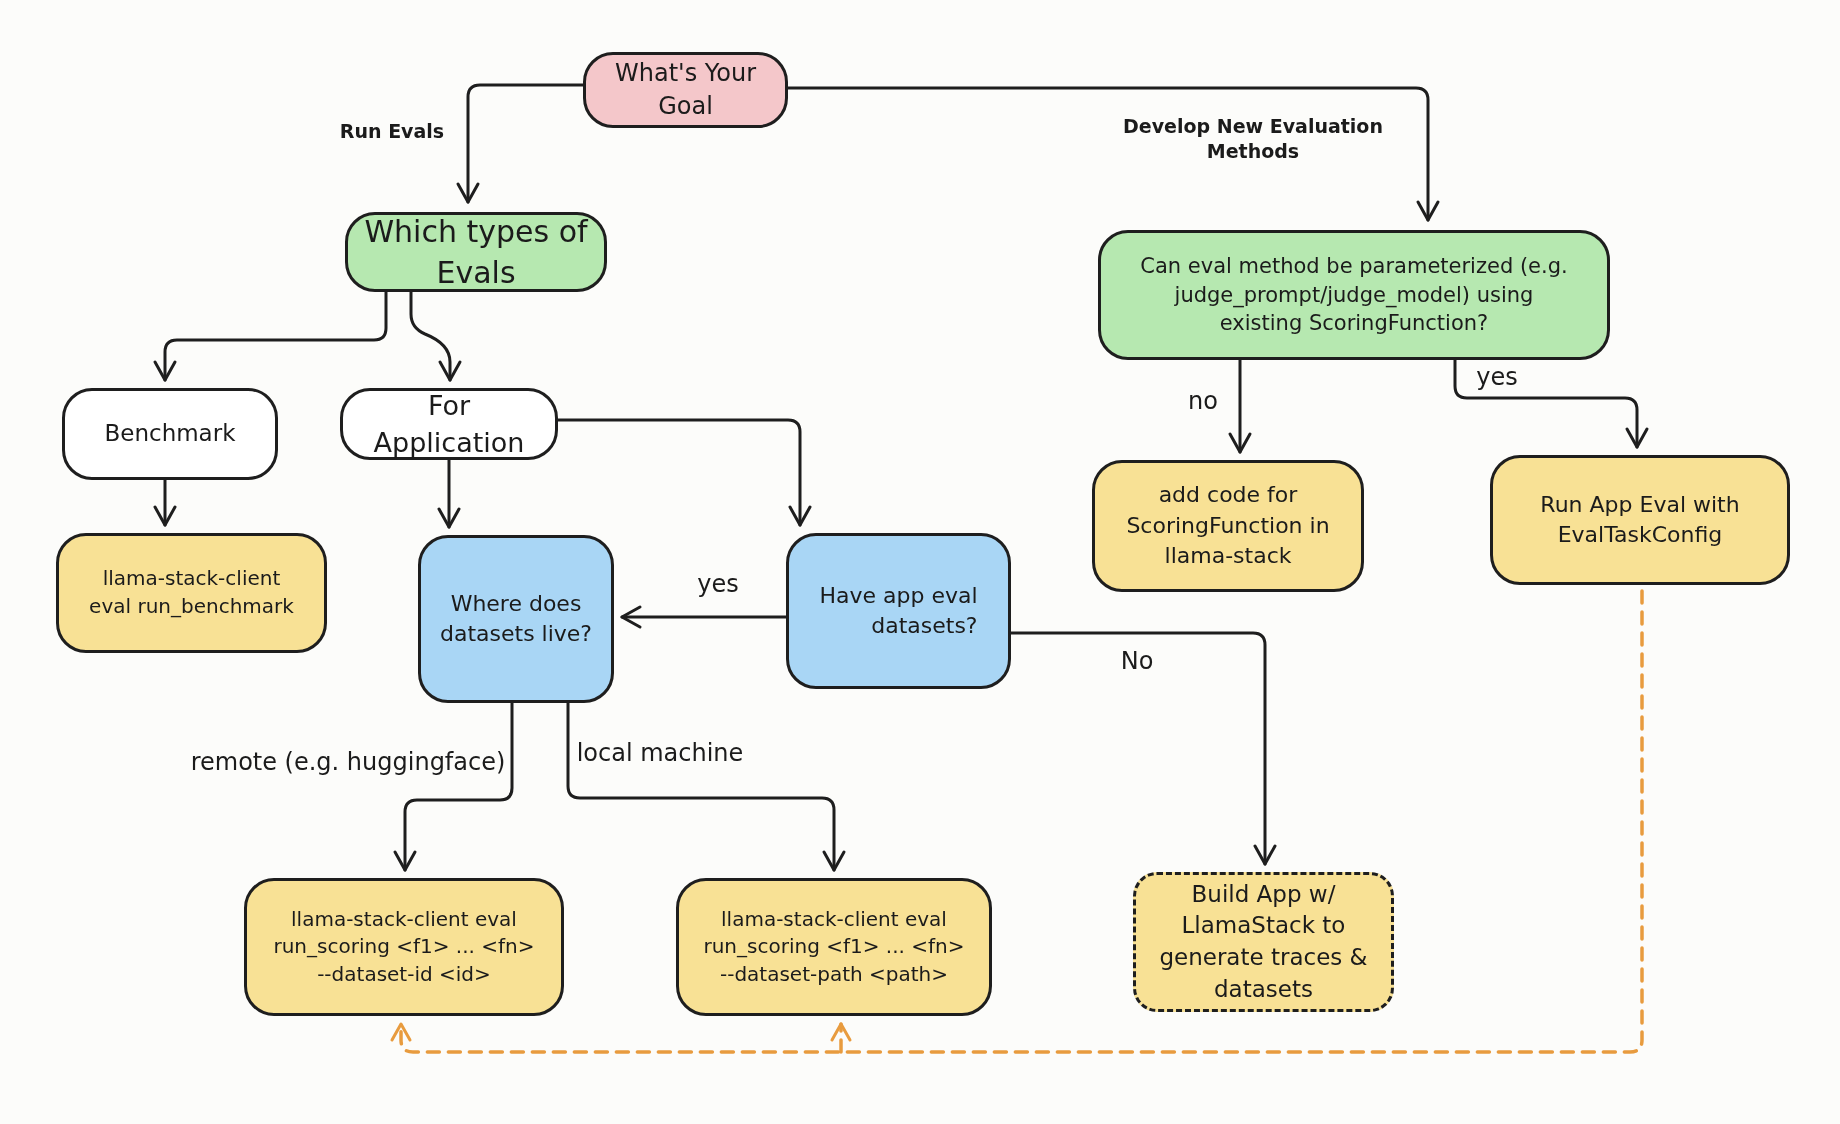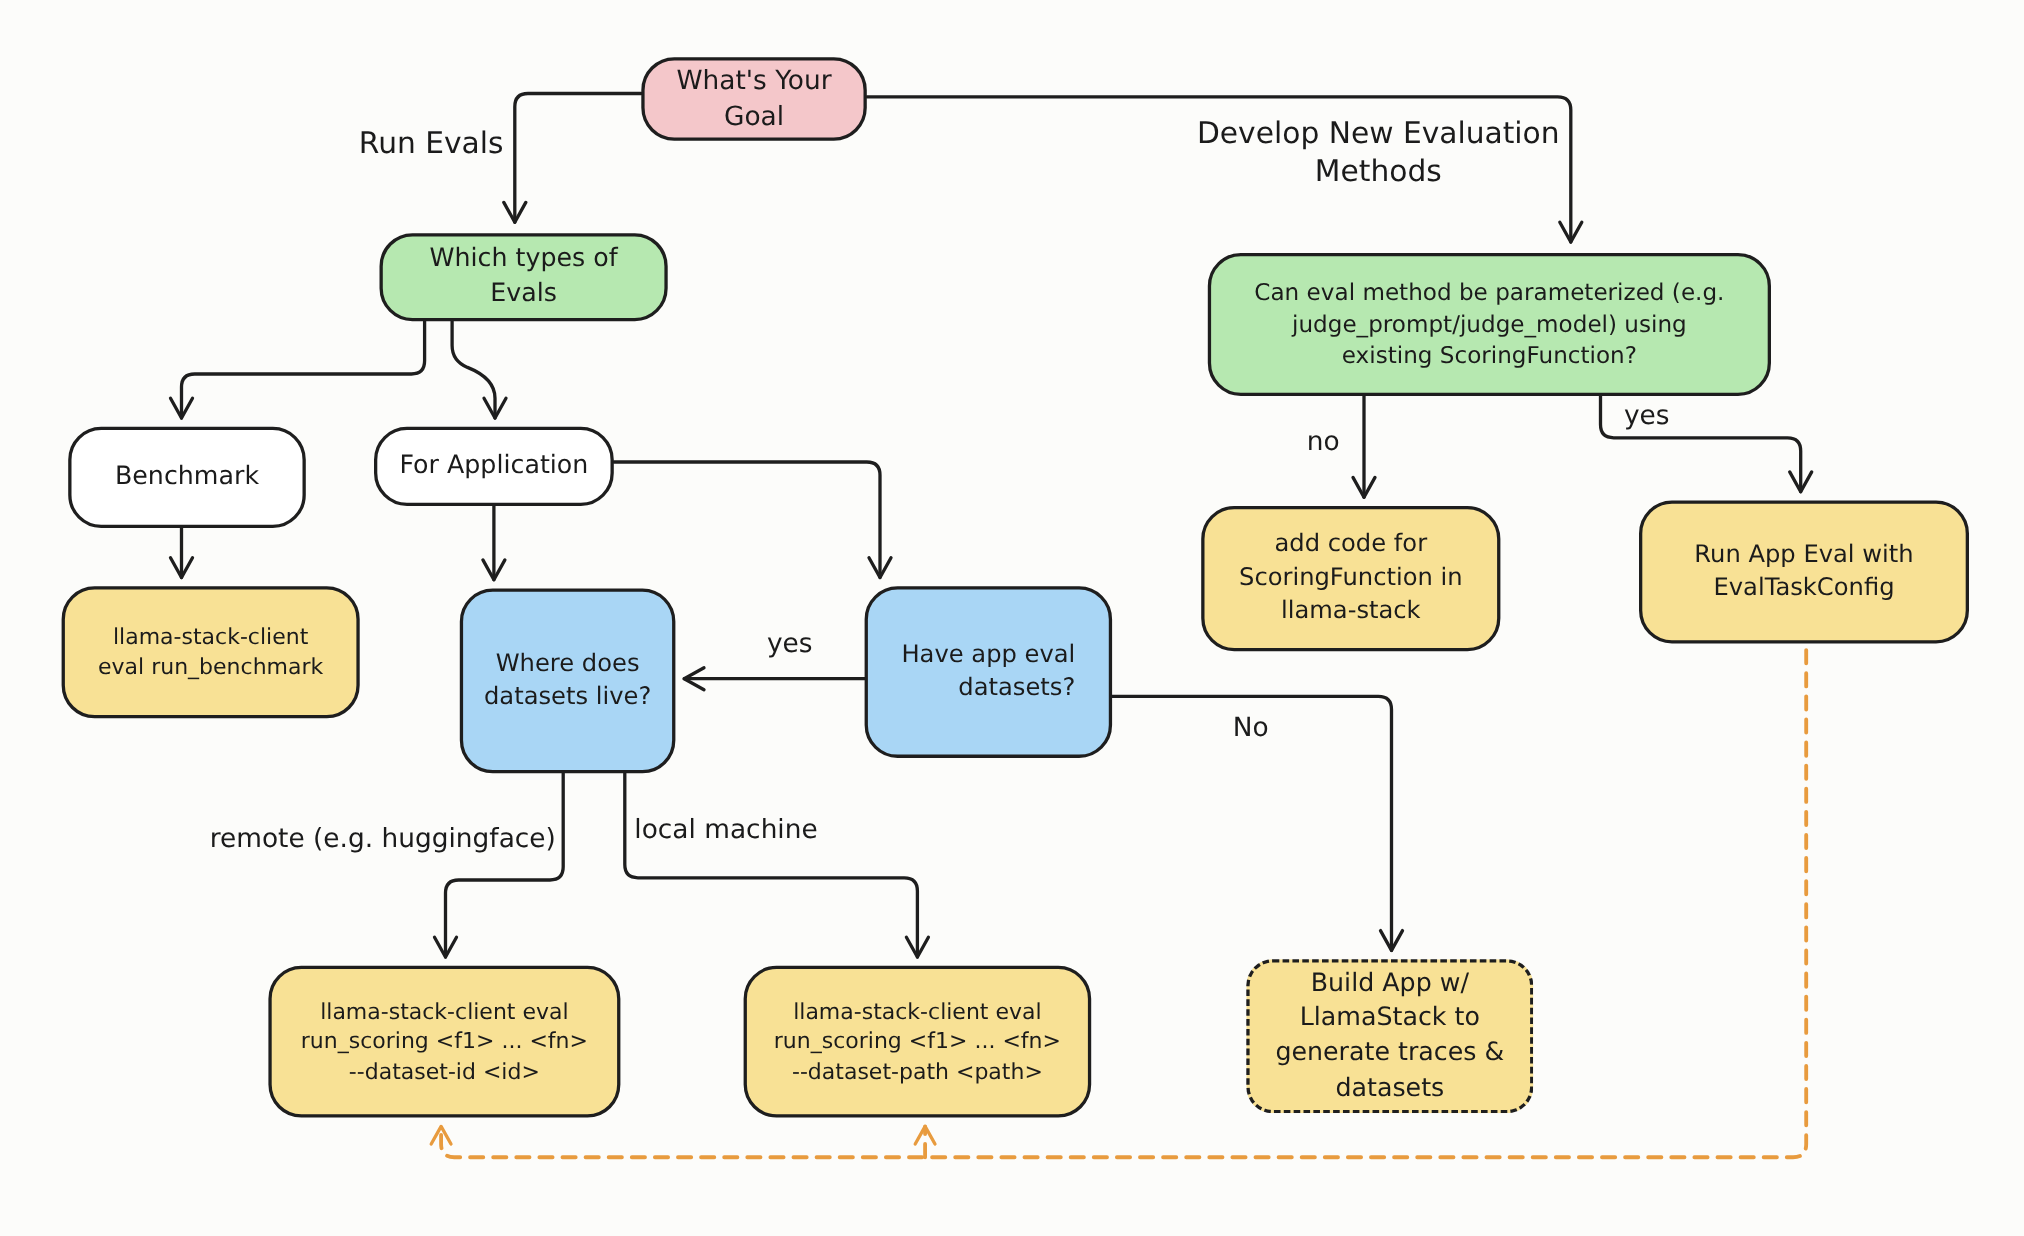--- a/index.html
+++ b/index.html
@@ -40,21 +40,21 @@
   .white {background:#ffffff;}
   .dashed{border-style:dashed;border-width:3.5px;border-radius:24px;}
   .edge-label{
     position:absolute;
     transform:translate(-50%,-50%);
     font-size:24px;
     text-align:center;
     white-space:pre-line;
     line-height:1.3;
   }
-  .edge-label.big{font-size:27px;}
+  .edge-label.big{font-size:19px;font-weight:bold;}
 </style>
 </head>
 <body>
 
 <div id="canvas">
 
   <svg id="edges" viewBox="0 0 1840 1124">
     <defs>
       <marker id="ah-k" markerWidth="30" markerHeight="30" refX="24" refY="15" orient="auto-start-reverse" markerUnits="userSpaceOnUse">
         <path d="M6,5 L24,15 L6,25" fill="none" stroke="#1e1e1e" stroke-width="3" stroke-linecap="round" stroke-linejoin="round"></path>
@@ -80,30 +80,30 @@
     </g>
     <g fill="none" stroke="#e89b3e" stroke-width="3.5" stroke-linecap="round" stroke-dasharray="12 9">
       <path d="M 1642 591 V 1040 Q 1642 1052 1630 1052 H 413 Q 401 1052 401 1040 V 1024" marker-end="url(#ah-o)"></path>
       <path d="M 841 1052 V 1024" marker-end="url(#ah-o)"></path>
     </g>
   </svg>
 
   <div class="node pink" style="left:583px;top:52px;width:205px;height:76px;font-size:24px;">What's Your
 Goal</div>
 
-  <div class="node green" style="left:345px;top:212px;width:262px;height:80px;font-size:23px;">Which types of
+  <div class="node green" style="left:345px;top:212px;width:262px;height:80px;font-size:30px;">Which types of
 Evals</div>
 
   <div class="node green" style="left:1098px;top:230px;width:512px;height:130px;font-size:21px;">Can eval method be parameterized (e.g.
 judge_prompt/judge_model) using
 existing ScoringFunction?</div>
 
   <div class="node white" style="left:62px;top:388px;width:216px;height:92px;font-size:23px;">Benchmark</div>
 
-  <div class="node white" style="left:340px;top:388px;width:218px;height:72px;font-size:23px;">For Application</div>
+  <div class="node white" style="left:340px;top:388px;width:218px;height:72px;font-size:27px;">For Application</div>
 
   <div class="node yellow" style="left:56px;top:533px;width:271px;height:120px;font-size:20px;">llama-stack-client
 eval run_benchmark</div>
 
   <div class="node blue" style="left:418px;top:535px;width:196px;height:168px;font-size:22px;">Where does
 datasets live?</div>
 
   <div class="node blue" style="left:786px;top:533px;width:225px;height:156px;font-size:22px;text-align:right;">Have app eval
 datasets?</div>
 

